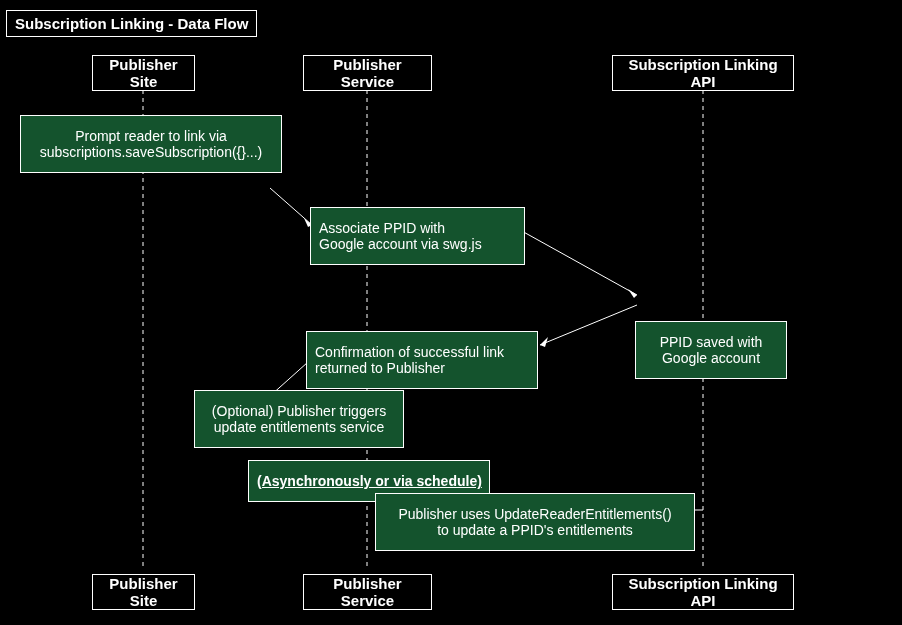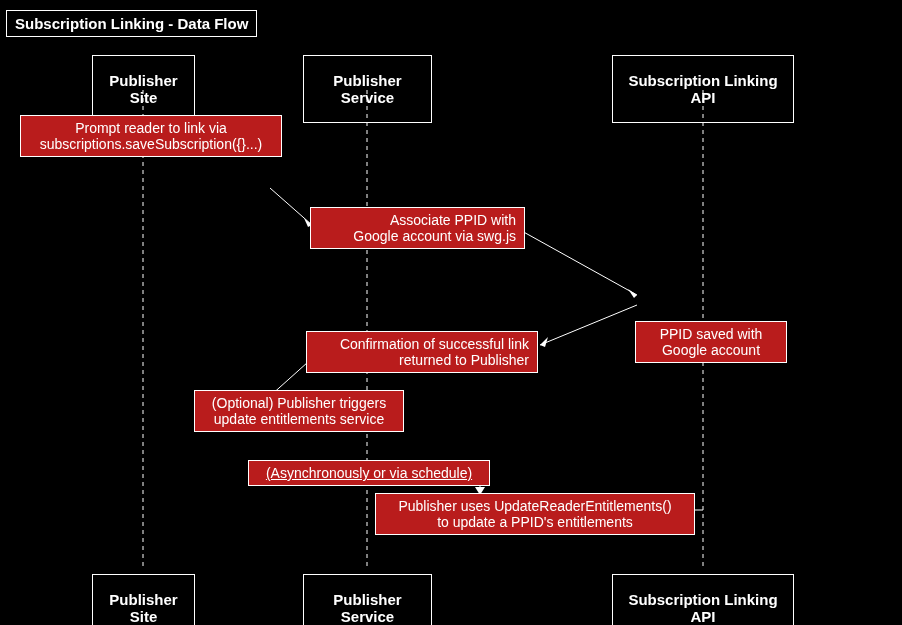--- a/index.html
+++ b/index.html
@@ -17,24 +17,24 @@
     .diagram-container {
       position: relative;
       width: 750px;
       height: 625px;
       border-radius: 30px;
     }
 
     .box {
       position: absolute;
       border: 1px solid #fff;
-      background: #b91c1c;
+      background: #14532d;
       color: #fff;
       text-align: center;
-      padding: 4px 8px;
+      padding: 12px 8px;
       white-space: nowrap;
     }
 
     .box.multiline {
       white-space: normal;
     }
 
     
     .title {
       position: absolute;
@@ -43,21 +43,21 @@
       border: 1px solid #fff;
       padding: 4px 8px;
       font-size: 15px;
       font-weight: bold;
     }
 
     
     .col-header {
       position: absolute;
       border: 1px solid #fff;
-      padding: 16px 12px;
+      padding: 0 12px;
       font-size: 15px;
       font-weight: bold;
       text-align: center;
     }
 
     
     .lines-svg {
       position: absolute;
       top: 0;
       left: 0;
@@ -110,37 +110,37 @@
 
   <div class="col-header" style="left: 303px; top: 574px; width: 129px;">Publisher Service</div>
 
   <div class="col-header" style="left: 612px; top: 574px; width: 182px;">Subscription Linking API</div>
 
   <div class="box multiline" style="top: 115px; left: 20px; width: 262px;">
     Prompt reader to link via<br>subscriptions.saveSubscription({}...)
   </div>
 
 
-  <div class="box multiline" style="top: 207px; left: 310px; width: 215px; text-align: right;">
+  <div class="box multiline" style="top: 207px; left: 310px; width: 215px; text-align: left;">
     Associate PPID with<br>Google account via swg.js
   </div>
 
   <div class="box multiline" style="top: 283px; left: 635px; width: 152px; text-align: center; margin-top: 38px;">
     PPID saved with<br>Google account
   </div>
 
-  <div class="box multiline" style="top: 331px; left: 306px; width: 232px; text-align: right;">
+  <div class="box multiline" style="top: 331px; left: 306px; width: 232px; text-align: left;">
     Confirmation of successful link<br>returned to Publisher
   </div>
 
   <div class="box multiline" style="top: 390px; left: 155px; width: 210px; text-align: center; margin-left: 39px;">
     (Optional) Publisher triggers<br>update entitlements service
   </div>
 
-  <div class="box" style="top: 460px; left: 248px; width: 242px; text-align: center; text-decoration: underline;">
+  <div class="box" style="top: 460px; left: 248px; width: 242px; text-align: right; text-decoration: underline; font-weight: bold;">
     (Asynchronously or via schedule)
   </div>
 
   <div class="box multiline" style="top: 493px; left: 375px; width: 320px; text-align: center;">
     Publisher uses UpdateReaderEntitlements()<br>to update a PPID's entitlements
   </div>
 
 </div>
 
 </body></html>

